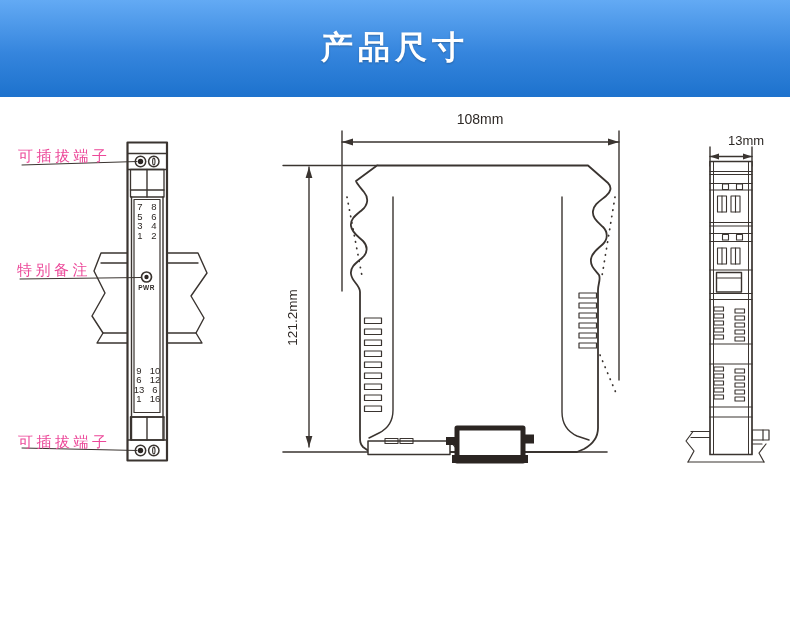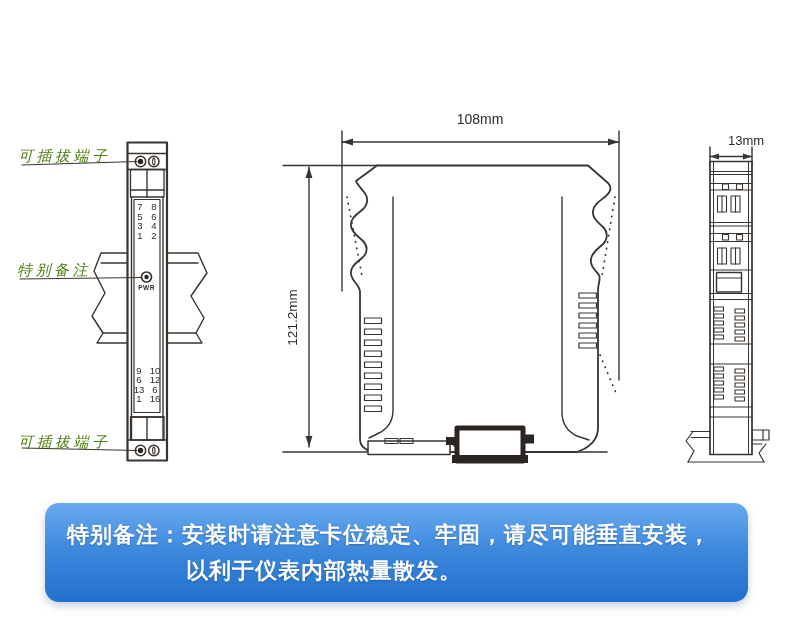--- a/index.html
+++ b/index.html
@@ -7,21 +7,21 @@
         font-family:"Liberation Sans","DejaVu Sans",sans-serif;}
   
   #header{position:absolute;left:0;top:0;width:790px;height:97px;
           background:linear-gradient(180deg,#63aaf4 0%,#3585dd 55%,#1d72cd 100%);}
   #header .title{position:absolute;left:0;top:26px;width:790px;text-align:center;
           color:#fff;font-size:32px;font-weight:bold;letter-spacing:5px;
           text-shadow:0 1px 2px rgba(0,0,0,.25);}
   
   #art{position:absolute;left:0;top:0;width:790px;height:641px;}
   
-  .lbl{position:absolute;color:#4d7c0f;font-size:15px;letter-spacing:3.5px;font-weight:500;white-space:nowrap;font-style:italic;}
+  .lbl{position:absolute;color:#ec4899;font-size:15px;letter-spacing:3.5px;font-weight:500;white-space:nowrap;}
   #lbl-top{left:18px;top:147px;}
   #lbl-led{left:17px;top:261px;}
   #lbl-bot{left:18px;top:433px;}
   
   .dim{position:absolute;color:#2e2926;font-size:14px;text-align:center;white-space:nowrap;}
   #dim-108{left:440px;top:111px;width:80px;}
   #dim-121{left:257px;top:310px;width:70px;transform:rotate(-90deg);font-size:13.5px;}
   #dim-13{left:720px;top:133px;width:52px;font-size:13px;}
   
   .termgrid{position:absolute;display:grid;grid-template-columns:1fr 1fr;
@@ -37,20 +37,23 @@
         color:#fff;font-weight:bold;font-size:22px;letter-spacing:1px;
         text-shadow:0 1px 2px rgba(0,0,0,.22);}
   #note .l1{position:absolute;left:22px;top:17px;white-space:nowrap;}
   #note .l2{position:absolute;left:141px;top:53px;white-space:nowrap;}
 </style>
 </head>
 <body>
 
 <div id="page">
 
+  <div id="header">
+    <div class="title">产品尺寸</div>
+  </div>
 
   <svg id="art" viewBox="0 0 790 641" fill="none" stroke="#3a3430" stroke-width="1.4" stroke-linejoin="round" stroke-linecap="round">
 
     <g>
 
       <g>
         <path d="M127,253 H101 L94,271 L105,293 L92,316 L103,333 L97,343 H127"></path>
         <line x1="101" y1="263" x2="127" y2="263"></line>
         <line x1="103" y1="333" x2="127" y2="333"></line>
         <path d="M167,253 H198 L207,273 L191,296 L204,318 L196,333 L202,343 H167"></path>
@@ -262,18 +265,14 @@
       <span>10</span>
     <span>6</span>
       <span>12</span>
     <span>13</span>
       <span>6</span>
     <span>1</span>
       <span>16</span>
   </div>
   <div id="pwr">PWR</div>
 
-  <div id="note">
-    <div class="l1"><span>特别备注：</span><span>安装时请注意卡位稳定、牢固，请尽可能垂直安装，</span></div>
-    <div class="l2">以利于仪表内部热量散发。</div>
-  </div>
 
 </div>
 
 </body></html>

